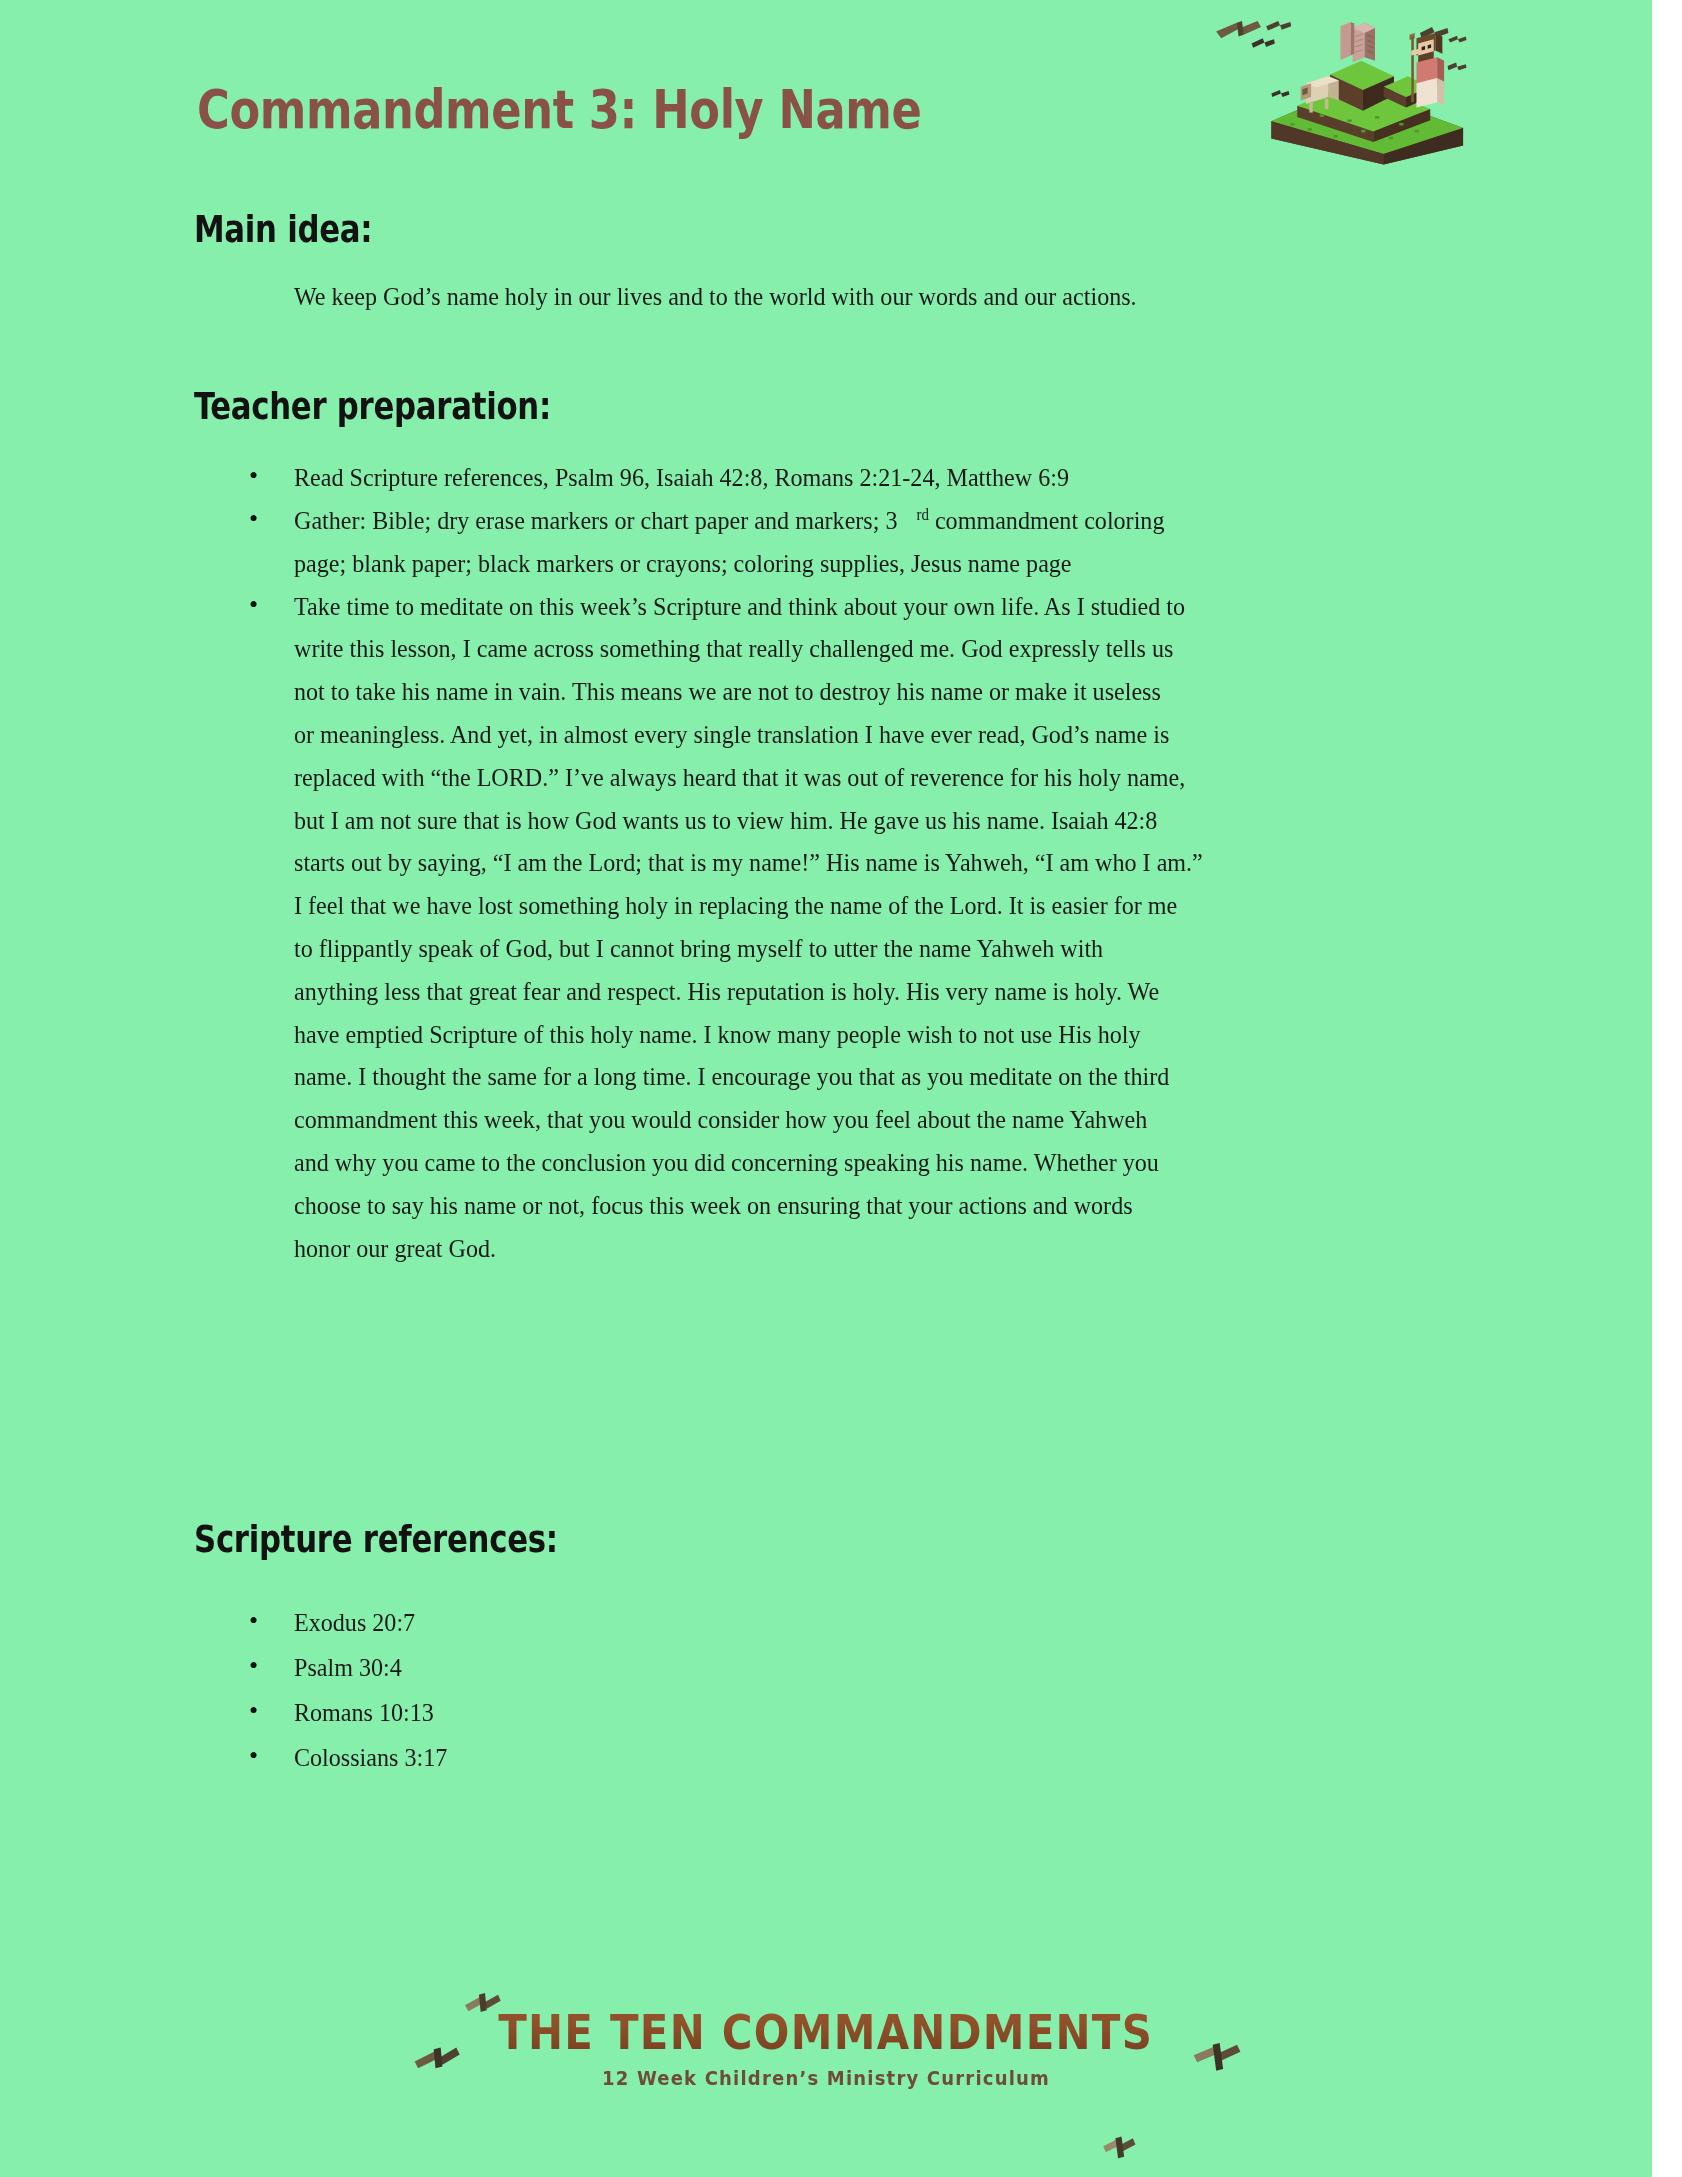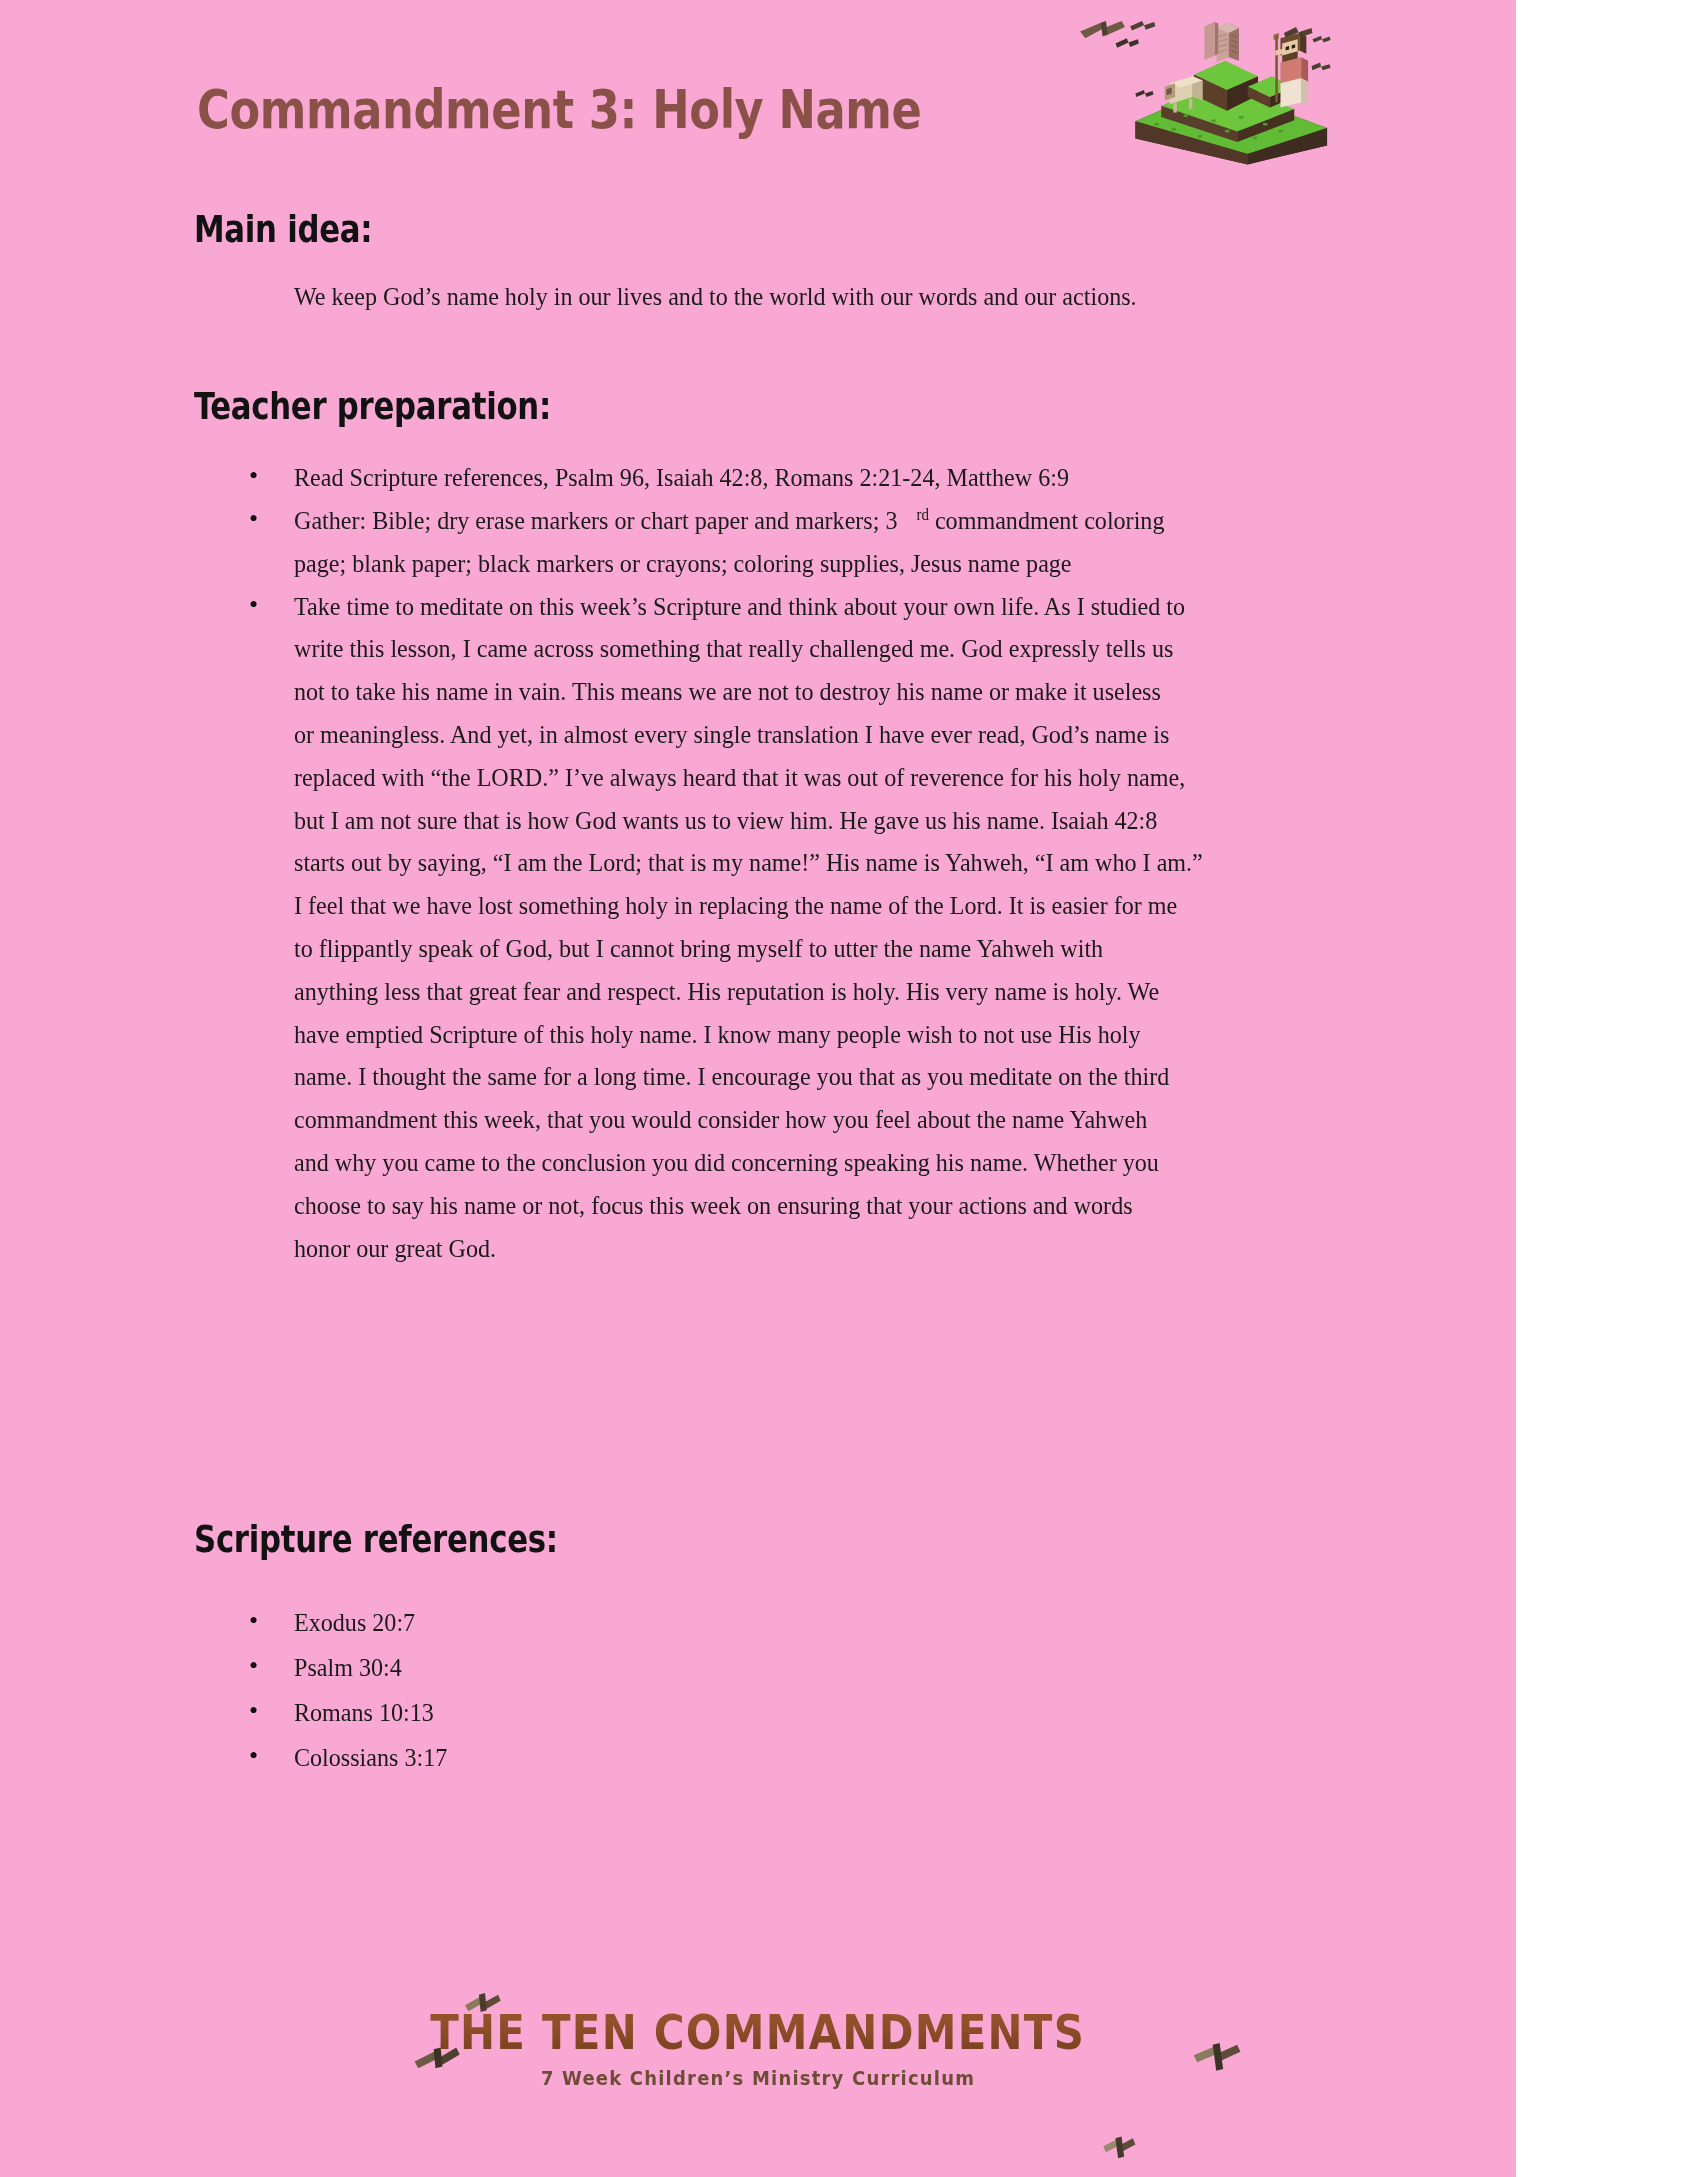--- a/index.html
+++ b/index.html
@@ -10,23 +10,23 @@
   body {
     width: 1683px;
     height: 2177px;
     position: relative;
     font-family: "Liberation Serif", serif;
     overflow: hidden;
   }
 
   .page {
     position: relative;
-    width: 1516px;
+    width: 1652px;
     height: 2177px;
-    background: #f9a8d4;
+    background: #86efac;
   }
 
   
   .header-zone {
     position: relative;
     height: 186px;
   }
 
   .doc-title {
     position: absolute;
@@ -340,18 +340,18 @@
     </svg>
 
     <svg class="bird" style="left:1098px; top:164px;" width="61" height="61" viewBox="0 0 70 70">
       <polygon points="6,22 22,14 25,21 9,29" fill="#9a8a6c"></polygon>
       <polygon points="25,21 40,13 43,20 28,28" fill="#5c4c38"></polygon>
       <polygon points="20,13 27,11 30,34 23,36" fill="#453a2a"></polygon>
     </svg>
 
     <div class="footer-logo-wrap">
       <div class="footer-title footer-title-fallback">THE TEN COMMANDMENTS</div>
-      <div class="footer-sub">7 Week Children’s Ministry Curriculum</div>
+      <div class="footer-sub">12 Week Children’s Ministry Curriculum</div>
     </div>
   </div>
 
 </div>
 
 
 </body></html>

